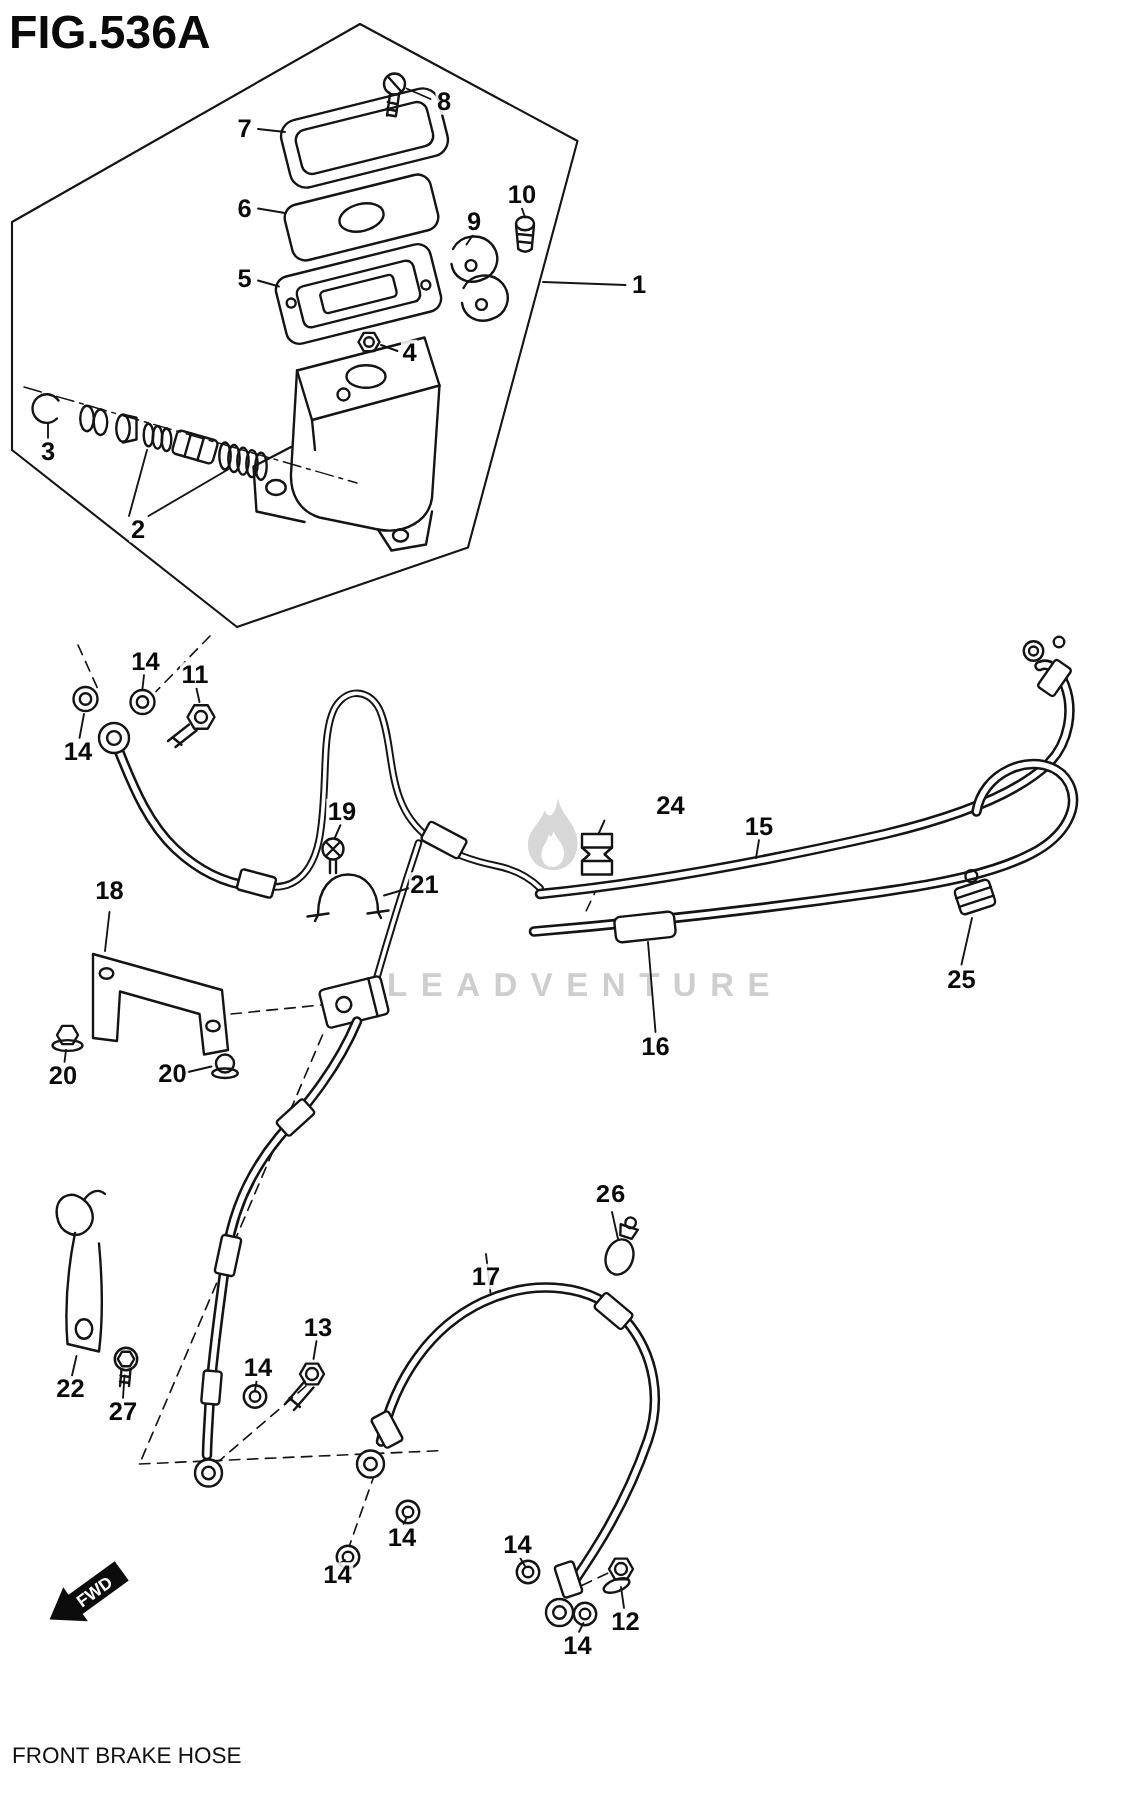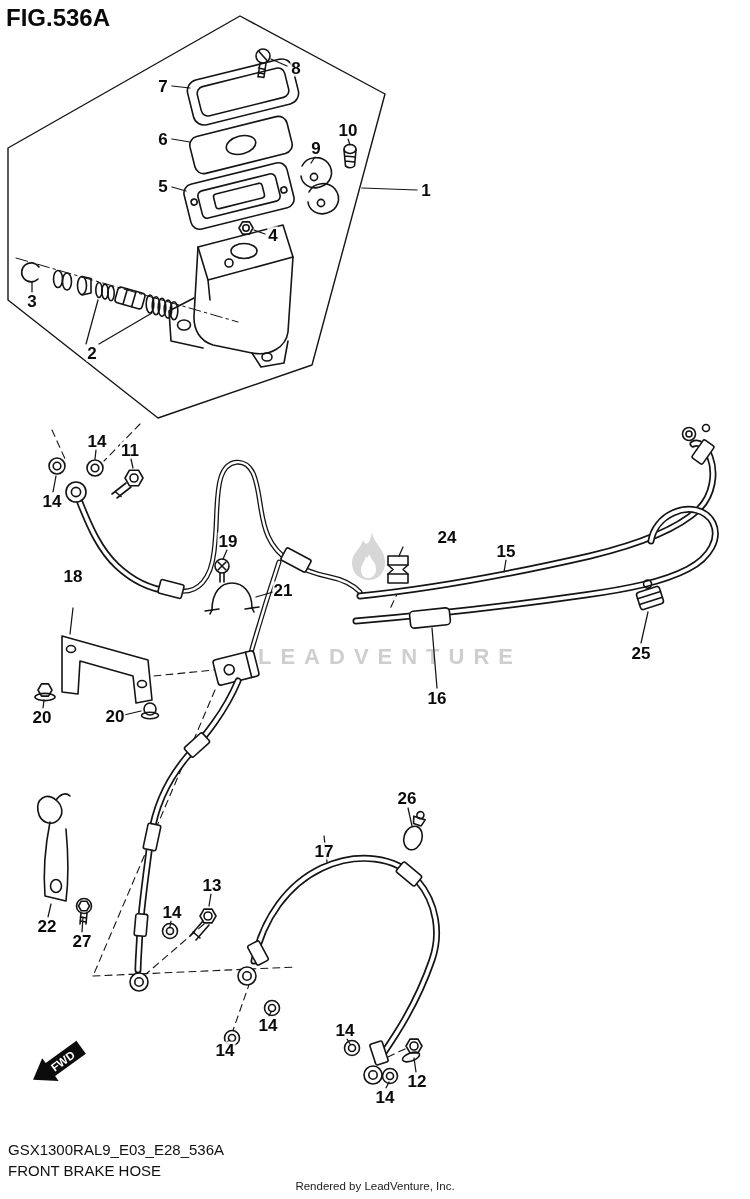--- a/index.html
+++ b/index.html
@@ -6,21 +6,21 @@
   html,body { width:750px; height:1199px; }
   body {
     background:#ffffff;
     font-family:"Liberation Sans","DejaVu Sans",sans-serif;
     position:relative;
     overflow:hidden;
   }
   .page { position:absolute; inset:0; }
   .fig-title {
     position:absolute; left:6px; top:4px;
-    font-size:24px; font-weight:800; color:#0a0a0a; z-index:5;
+    font-size:31px; font-weight:800; color:#0a0a0a; z-index:5;
   }
   svg.diagram { position:absolute; left:0; top:0; z-index:1; }
   .callout-layer { position:absolute; inset:0; z-index:4; }
   .callout {
     position:absolute; transform:translate(-50%,-50%);
     font-size:17px; font-weight:700; color:#0a0a0a; line-height:1;
     background:rgba(255,255,255,0.85); padding:0 1px; white-space:nowrap;
   }
   .part-code { position:absolute; left:8px; top:1141px; font-size:15px; color:#111; z-index:5; }
   .figure-name { position:absolute; left:8px; top:1162px; font-size:15px; color:#111; z-index:5; }
@@ -364,35 +364,33 @@
       <div class="callout" style="left: 273px; top: 235px;">4</div>
       <div class="callout" style="left: 32px; top: 301px;">3</div>
       <div class="callout" style="left: 92px; top: 353px;">2</div>
       <div class="callout" style="left: 97px; top: 441px;">14</div>
       <div class="callout" style="left: 130px; top: 450px;">11</div>
       <div class="callout" style="left: 52px; top: 501px;">14</div>
       <div class="callout" style="left: 228px; top: 541px;">19</div>
       <div class="callout" style="left: 404px; top: 537px; margin-left: 43px;">24</div>
       <div class="callout" style="left: 506px; top: 551px;">15</div>
       <div class="callout" style="left: 283px; top: 590px;">21</div>
-      <div class="callout" style="left: 73px; top: 576px;">18</div>
+      <div class="callout" style="left: 73px; top: 594px;">18</div>
       <div class="callout" style="left: 641px; top: 653px;">25</div>
       <div class="callout" style="left: 437px; top: 698px;">16</div>
       <div class="callout" style="left: 42px; top: 717px;">20</div>
       <div class="callout" style="left: 115px; top: 716px;">20</div>
-      <div class="callout" style="left: 407px; top: 798px;">26</div>
+      <div class="callout" style="left: 407px; top: 798px; font-family: Liberation Mono, monospace;">26</div>
       <div class="callout" style="left: 324px; top: 827px; margin-top: 24px;">17</div>
       <div class="callout" style="left: 212px; top: 885px;">13</div>
       <div class="callout" style="left: 47px; top: 926px;">22</div>
       <div class="callout" style="left: 82px; top: 941px;">27</div>
       <div class="callout" style="left: 172px; top: 912px;">14</div>
       <div class="callout" style="left: 268px; top: 1025px;">14</div>
       <div class="callout" style="left: 225px; top: 1050px;">14</div>
       <div class="callout" style="left: 345px; top: 1030px;">14</div>
       <div class="callout" style="left: 417px; top: 1081px;">12</div>
       <div class="callout" style="left: 385px; top: 1097px;">14</div>
     </div>
 
-  <div class="part-code">GSX1300RAL9_E03_E28_536A</div>
   <div class="figure-name">FRONT BRAKE HOSE</div>
-  <div class="rendered-by">Rendered by LeadVenture, Inc.</div>
 
 </div>
 
 </body></html>

